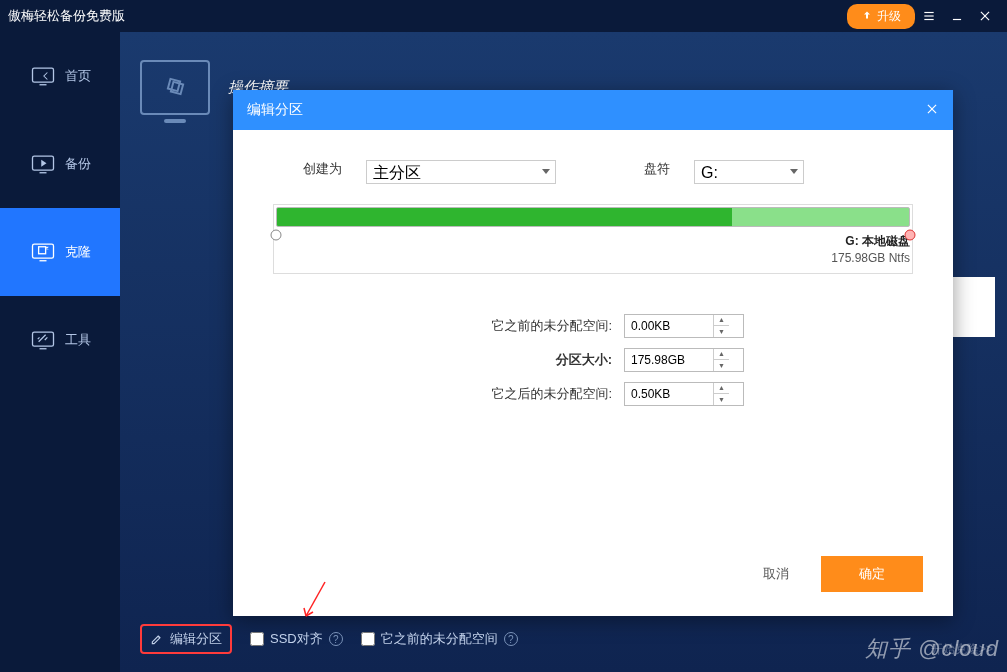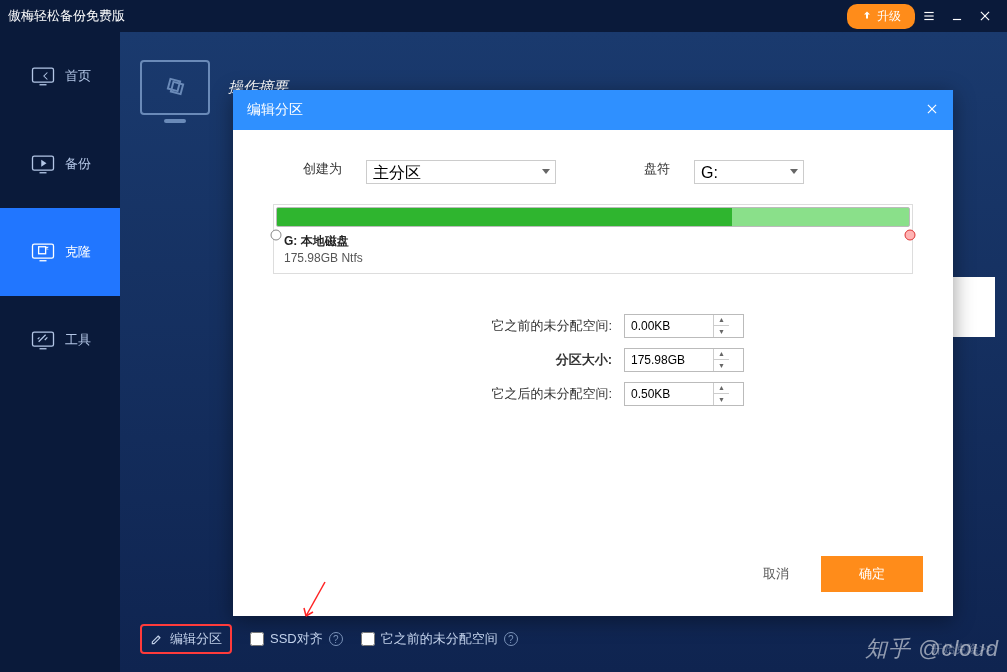--- a/index.html
+++ b/index.html
@@ -45,21 +45,21 @@
 .combo::after { content: ''; position: absolute; right: 6px; top: 9px; border-left: 4px solid transparent; border-right: 4px solid transparent; border-top: 5px solid #666; pointer-events: none; }
 .w190 { width: 190px; }
 .w110 { width: 110px; }
 
 .disk-bar-wrap { margin: 0 0 6px 0; position: relative; }
 .disk-bar { height: 20px; border: 1px solid #bbb; background: linear-gradient(90deg, #2fb52f 0%, #2fb52f 72%, #8ae08a 72%, #8ae08a 100%); border-radius: 2px; }
 .handle-left, .handle-right { position: absolute; top: 22px; width: 12px; height: 12px; }
 .handle-left { left: -6px; }
 .handle-right { right: -6px; }
 .handle-left svg, .handle-right svg { width: 12px; height: 12px; }
-.disk-info { margin-left: 8px; font-size: 12px; line-height: 1.4; }
+.disk-info { margin-left: 19px; font-size: 12px; line-height: 1.4; text-align: right; }
 .disk-info .name { font-weight: bold; color: #222; }
 .disk-info .sz { color: #555; }
 .disk-frame { border: 1px solid #ddd; padding: 2px 2px 6px 2px; margin-bottom: 40px; }
 
 .size-grid { display: grid; grid-template-columns: 170px 120px; gap: 10px 12px; justify-content: center; align-items: center; }
 .size-grid .l { text-align: right; font-size: 13px; color: #333; }
 .size-grid .l.bold { font-weight: bold; }
 .spin { display: flex; border: 1px solid #bbb; height: 24px; }
 .spin input { border: none; width: 88px; padding: 0 6px; font-size: 12px; outline: none; }
 .spin .btns { display: flex; flex-direction: column; width: 16px; border-left: 1px solid #ccc; }

